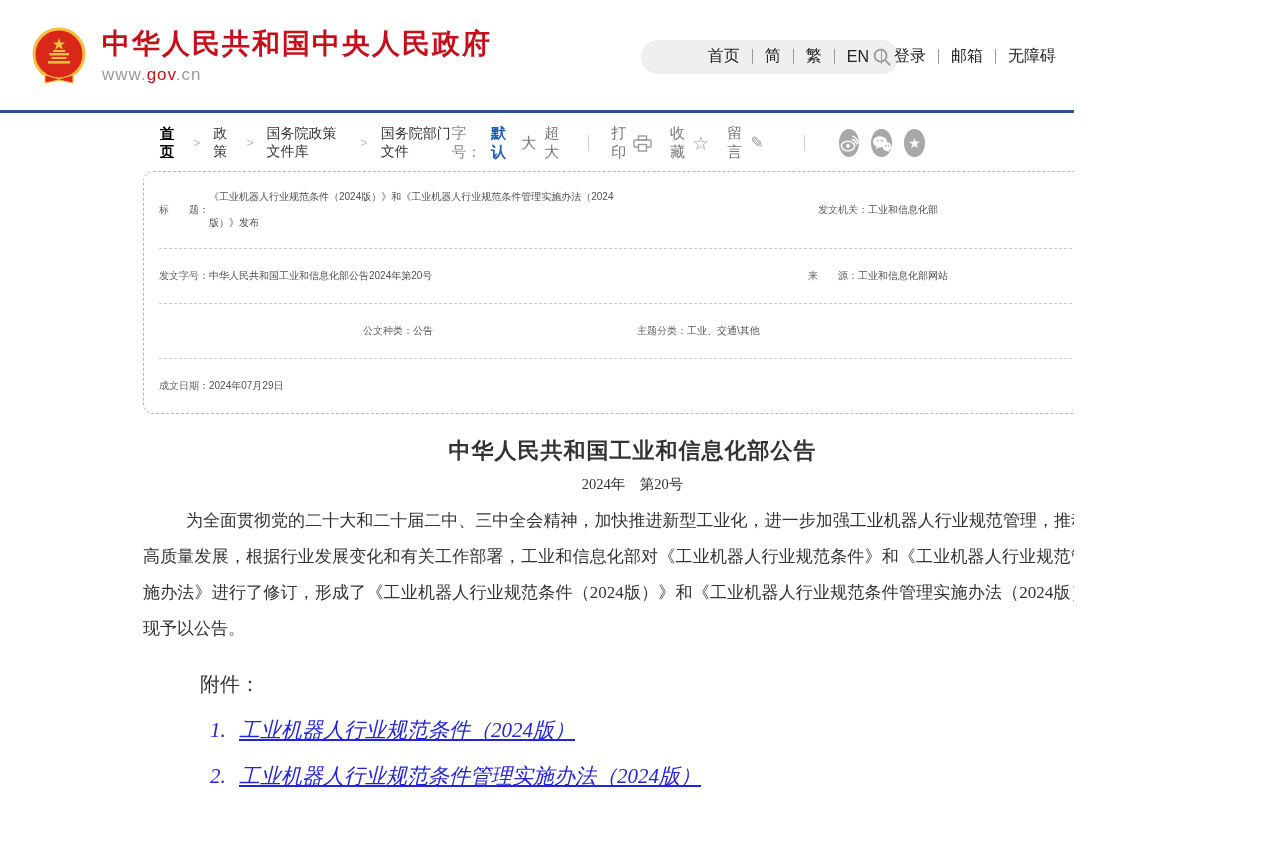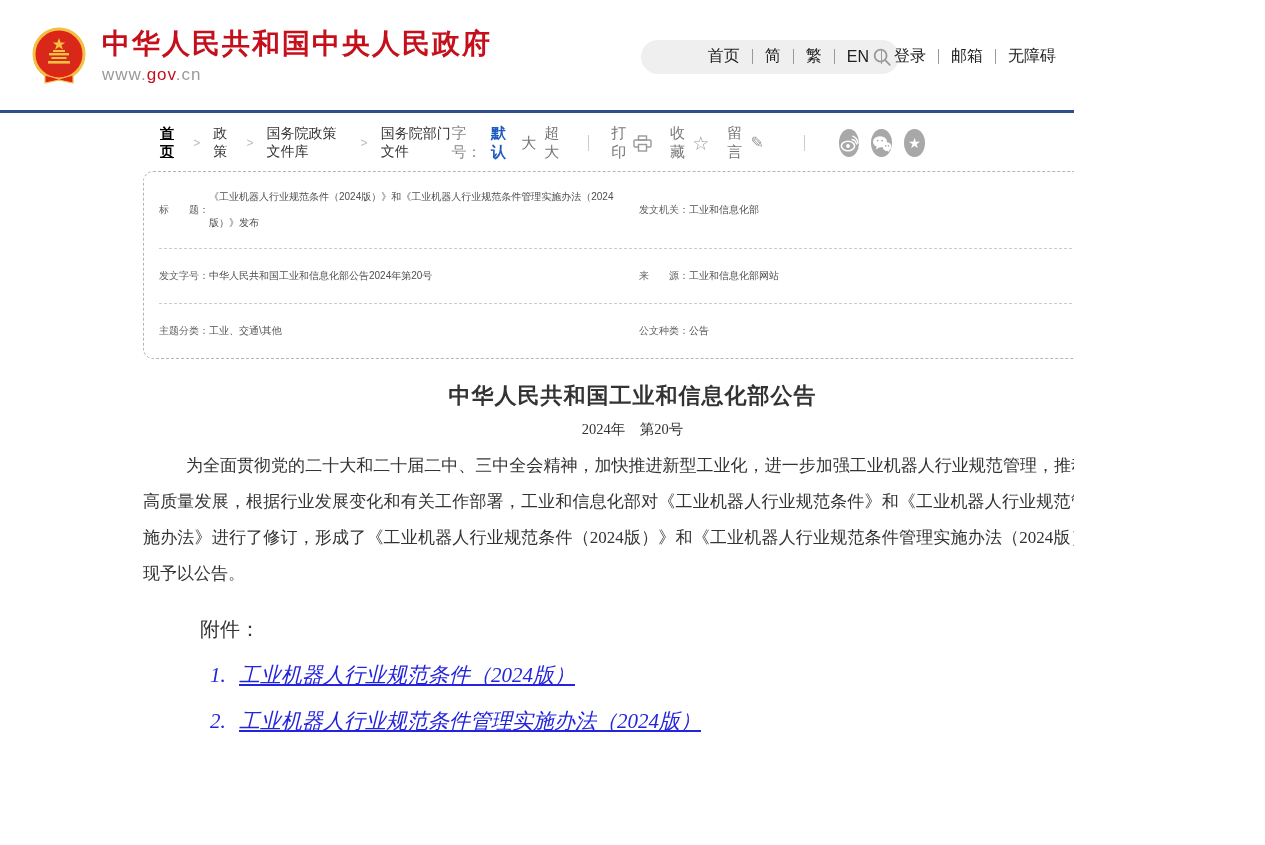--- a/index.html
+++ b/index.html
@@ -42,21 +42,21 @@
   .share-circle { width:28px; height:28px; border-radius:50%; background:#a8a8a8; display:inline-flex;
     align-items:center; justify-content:center; margin-left:12px; cursor:pointer; color:#fff; }
   .share-circle .glyph { font-size:14px; line-height:1; }
   
   .meta-table { margin:12px 0 0 143px; width:990px; border:1px dashed #b5b5b5; border-radius:10px;
     padding:0 15px; font-size:10px; color:#5e5e5e; }
   .meta-row { display:flex; align-items:center; }
   .meta-row + .meta-row { border-top:1px dashed #ccc; }
   .meta-cell { display:flex; align-items:center; padding:14px 0; }
   .meta-cell.left { width:480px; flex:none; padding-right:18px; }
-  .meta-cell.right { flex:1; }
+  .meta-cell.right { flex:1;justify-content:center; }
   .m-label { flex:none; color:#5e5e5e; }
   .m-value { color:#4f4f4f; line-height:26px; }
   .meta-row.first .meta-cell { padding:12px 0; }
   
   .article { margin:0 143px; width:979px; font-family:"Liberation Serif","DejaVu Serif",serif; color:#333; }
   .article-title { margin-top:22px; text-align:center; font-size:22px; font-weight:bold; letter-spacing:1px; }
   .issue-no { margin-top:9px; text-align:center; font-size:14.5px; }
   .body-p { margin-top:9px; font-size:17px; line-height:36px; text-align:justify; text-indent:43px; }
   .attach-head { margin:24px 0 0 57px; font-size:20px; }
   .attach-item { margin:18px 0 0 67px; font-size:21px;font-style:italic; }
@@ -193,27 +193,33 @@
       <div class="meta-cell left">
         <span class="m-label">发文字号：</span>
         <span class="m-value">中华人民共和国工业和信息化部公告2024年第20号</span>
       </div>
       <div class="meta-cell right">
         <span class="m-label">来　　源：</span>
         <span class="m-value">工业和信息化部网站</span>
       </div>
     </div>
     <div class="meta-row">
-      <div class="meta-cell left">
-        <span class="m-label">主题分类：</span>
-        <span class="m-value">工业、交通\其他</span>
-      </div>
       <div class="meta-cell right">
         <span class="m-label">公文种类：</span>
         <span class="m-value">公告</span>
+      </div>
+      <div class="meta-cell left">
+        <span class="m-label">主题分类：</span>
+        <span class="m-value">工业、交通\其他</span>
+      </div>
+    </div>
+    <div class="meta-row">
+      <div class="meta-cell left">
+        <span class="m-label">成文日期：</span>
+        <span class="m-value">2024年07月29日</span>
       </div>
     </div>
   </section>
 
   <article class="article">
     <h1 class="article-title">中华人民共和国工业和信息化部公告</h1>
     <div class="issue-no">2024年　第20号</div>
     <p class="body-p">为全面贯彻党的二十大和二十届二中、三中全会精神，加快推进新型工业化，进一步加强工业机器人行业规范管理，推动产业高质量发展，根据行业发展变化和有关工作部署，工业和信息化部对《工业机器人行业规范条件》和《工业机器人行业规范管理实施办法》进行了修订，形成了《工业机器人行业规范条件（2024版）》和《工业机器人行业规范条件管理实施办法（2024版）》。现予以公告。</p>
     <p class="attach-head">附件：</p>
     <p class="attach-item">

